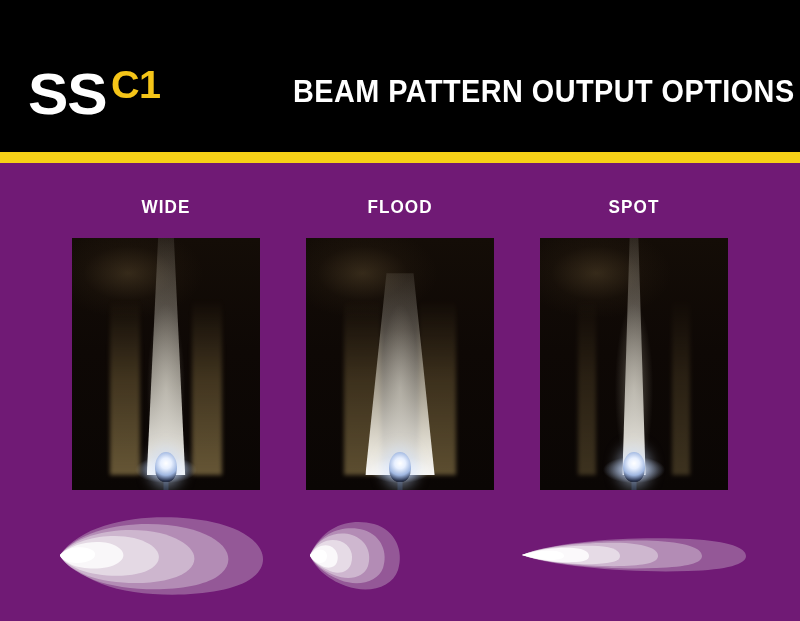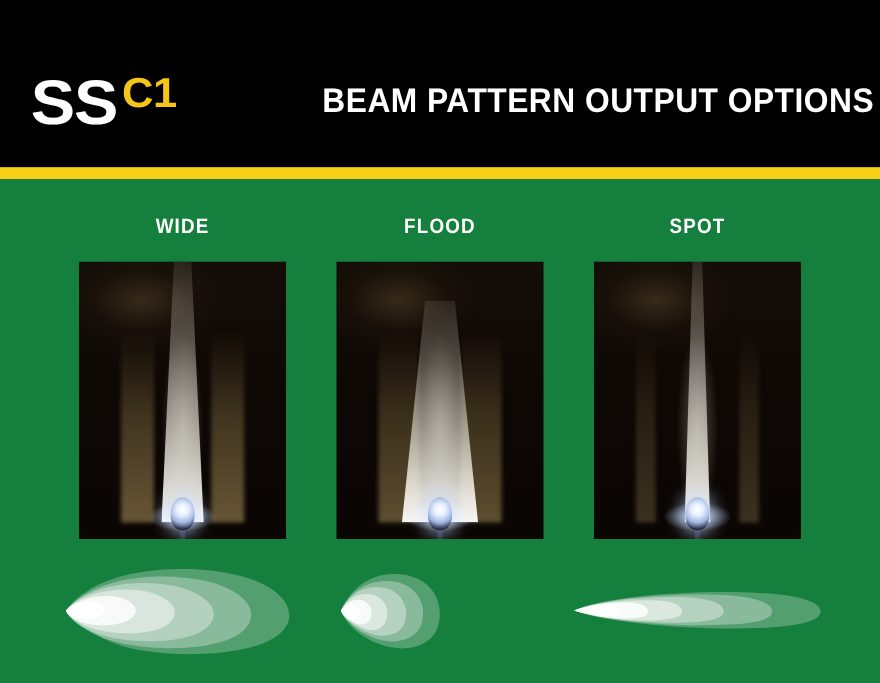--- a/index.html
+++ b/index.html
@@ -79,21 +79,21 @@
     background: #f7d117;
   }
 
   
   #body-area {
     position: absolute;
     left: 0;
     top: 163px;
     width: 800px;
     height: 458px;
-    background: #15803d;
+    background: #701a75;
   }
 
   .column {
     position: absolute;
     top: 0;
     width: 240px;
   }
   #col-0 { left: 46px; }
   #col-1 { left: 280px; }
   #col-2 { left: 514px; }

